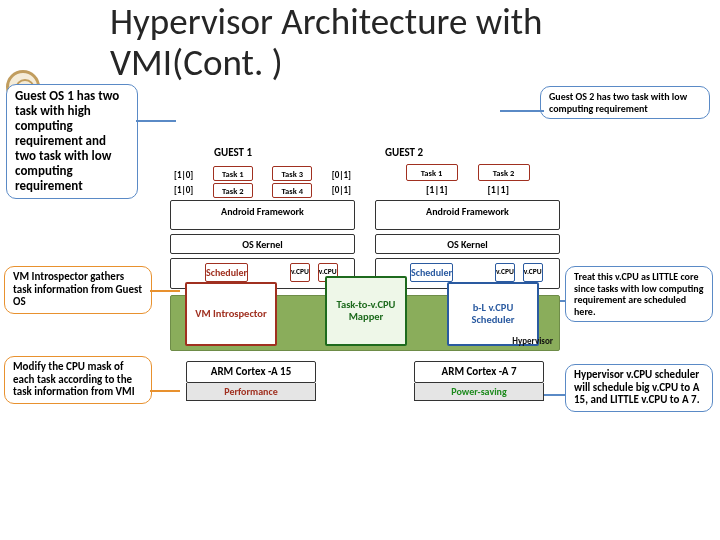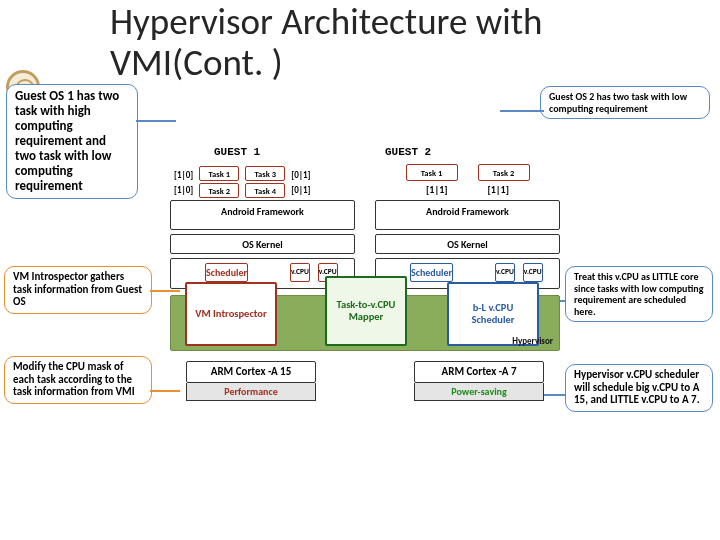--- a/index.html
+++ b/index.html
@@ -83,30 +83,29 @@
   .guest-header {
     position: relative;
     height: 48px;
   }
   .guest-label {
     position: absolute;
     top: -2px;
     font-size: 11px;
     font-weight: 700;
     color: #000;
-    font-family: Liberation Mono, monospace;
   }
   .g1 .guest-label { left: 44px; }
   .g2 .guest-label { left: 10px; }
 
   .tasks-wrap {
     position: absolute;
     top: 10px; left: 0; right: 0;
     display: flex;
-    justify-content: flex-start;
+    justify-content: space-between;
     gap: 6px;
     padding: 8px 4px;
   }
   .task-col { display: flex; flex-direction: column; gap: 2px; }
   .mask-col { display: flex; flex-direction: column; gap: 4px; font-size: 9px; font-weight:700; color:#000; justify-content:center;}
   .mask-col.left { text-align: right; }
   .mask-col.right { text-align: left; }
   .task {
     width: 40px; height: 15px;
     border: 1px solid #a03020;

